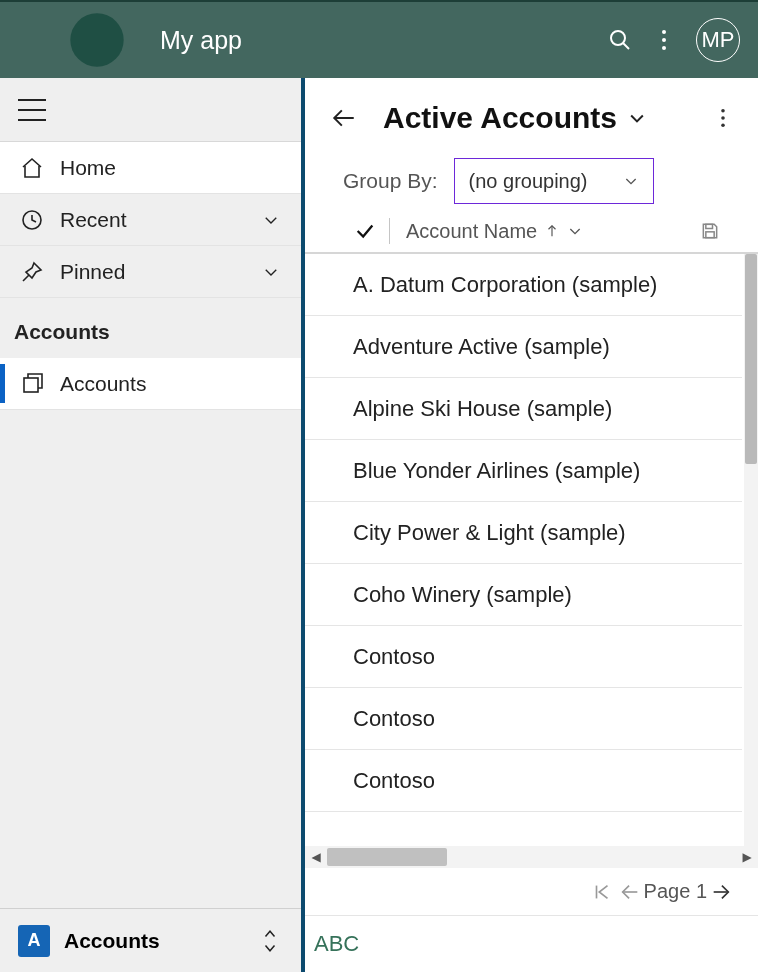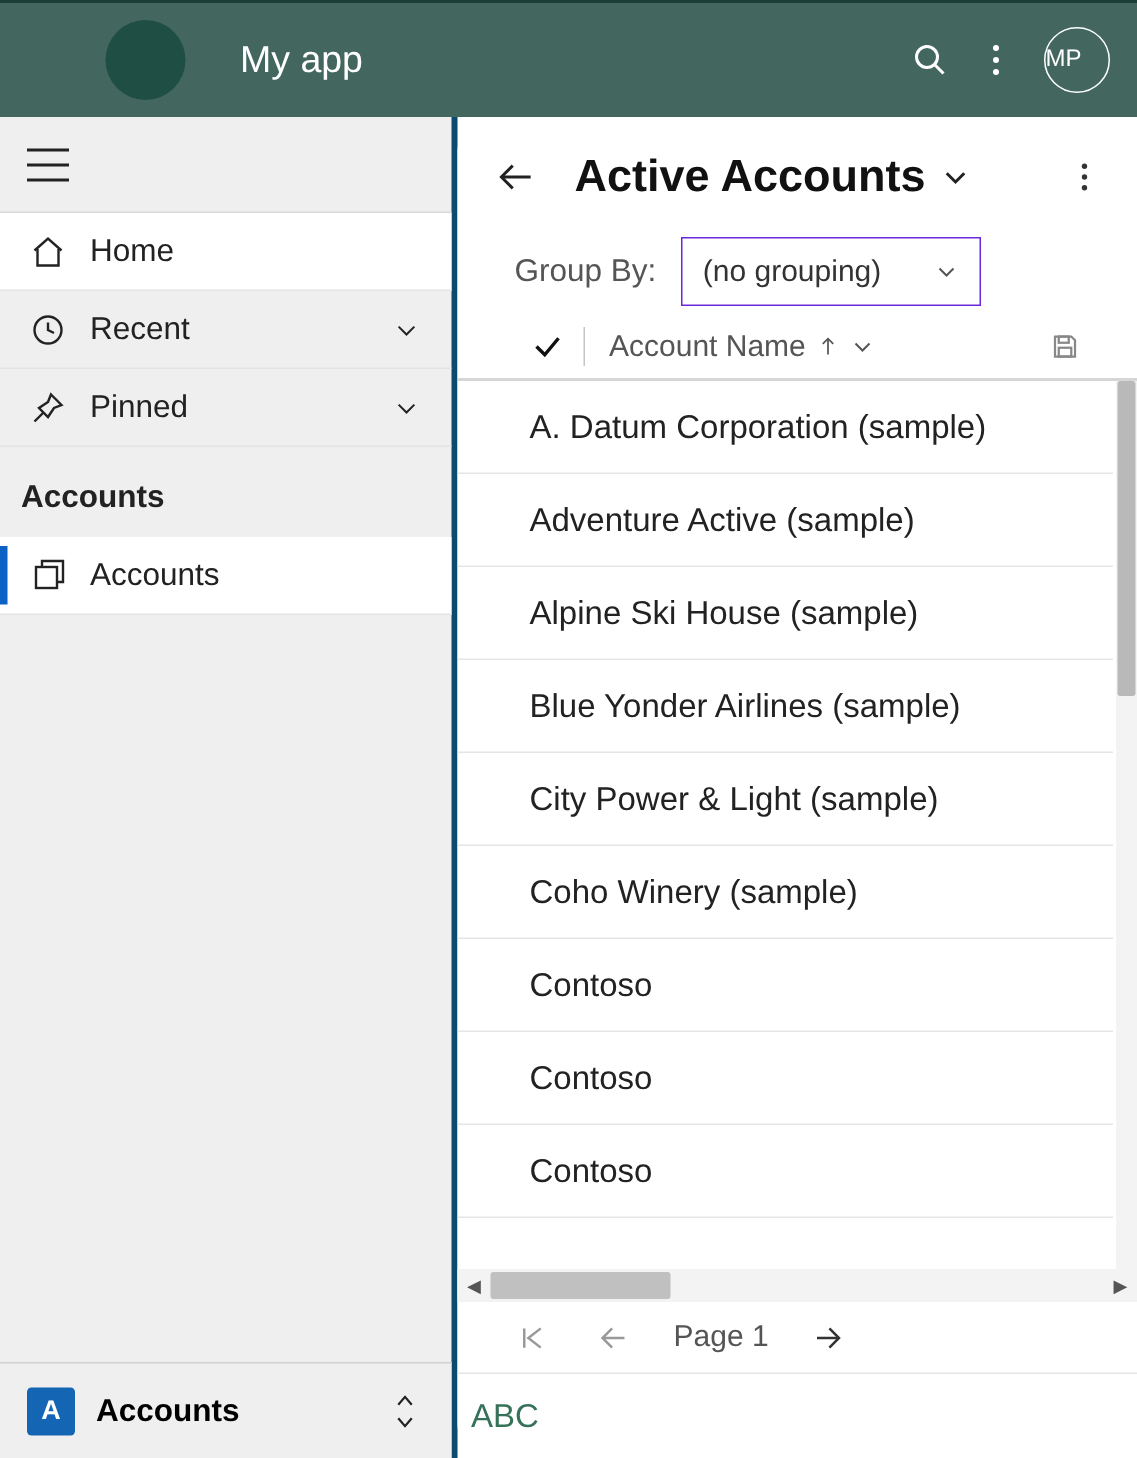--- a/index.html
+++ b/index.html
@@ -31,22 +31,22 @@
   .appbar-icon {
     width: 44px; height: 44px;
     display: flex; align-items: center; justify-content: center;
     color: #fff;
     cursor: pointer;
   }
   .appbar-avatar {
     width: 44px; height: 44px;
     border: 1.5px solid #fff;
     border-radius: 50%;
-    display: flex; align-items: center; 
-    font-size: 16px;
+    display: flex; align-items: center; justify-content: center;
+    font-size: 22px;
     color: #fff;
     margin-left: 10px;
     cursor: pointer;
   }
 
   
   .main {
     flex: 1;
     display: flex;
     min-height: 0;
@@ -140,21 +140,20 @@
     cursor: pointer;
   }
 
   
   .content {
     flex: 1;
     display: flex;
     flex-direction: column;
     min-width: 0;
     background: #fff;
-    border-radius: 22px;
   }
   .content-header {
     height: 80px;
     display: flex;
     align-items: center;
     padding: 0 20px 0 24px;
   }
   .back-arrow {
     width: 30px; height: 30px; cursor: pointer; margin-right: 24px;
     display: flex; align-items: center; justify-content: center;
@@ -251,22 +250,22 @@
     width: 22px; height: 22px; display:flex; align-items:center; justify-content:center;
     color:#555; font-size:12px;
   }
   .hscroll-track { flex:1; position:relative; height:100%; }
   .hscroll-thumb { position:absolute; left:0; width:120px; top:2px; bottom:2px; background:#c0c0c0; border-radius:2px; }
 
   .pager-row {
     height: 48px;
     display: flex;
     align-items: center;
-    gap: 26px;
-    padding: 0 36px;
+    justify-content: flex-end;
+    padding: 0 23px;
     border-bottom: 1px solid #e5e5e5;
     font-size: 20px;
     color: #555;
   }
   .pager-btn { width:28px; height:28px; display:flex; align-items:center; justify-content:center; color:#999; cursor:pointer; }
   .pager-btn.enabled { color:#333; }
 
   .footer-bar {
     height: 56px;
     display:flex;

